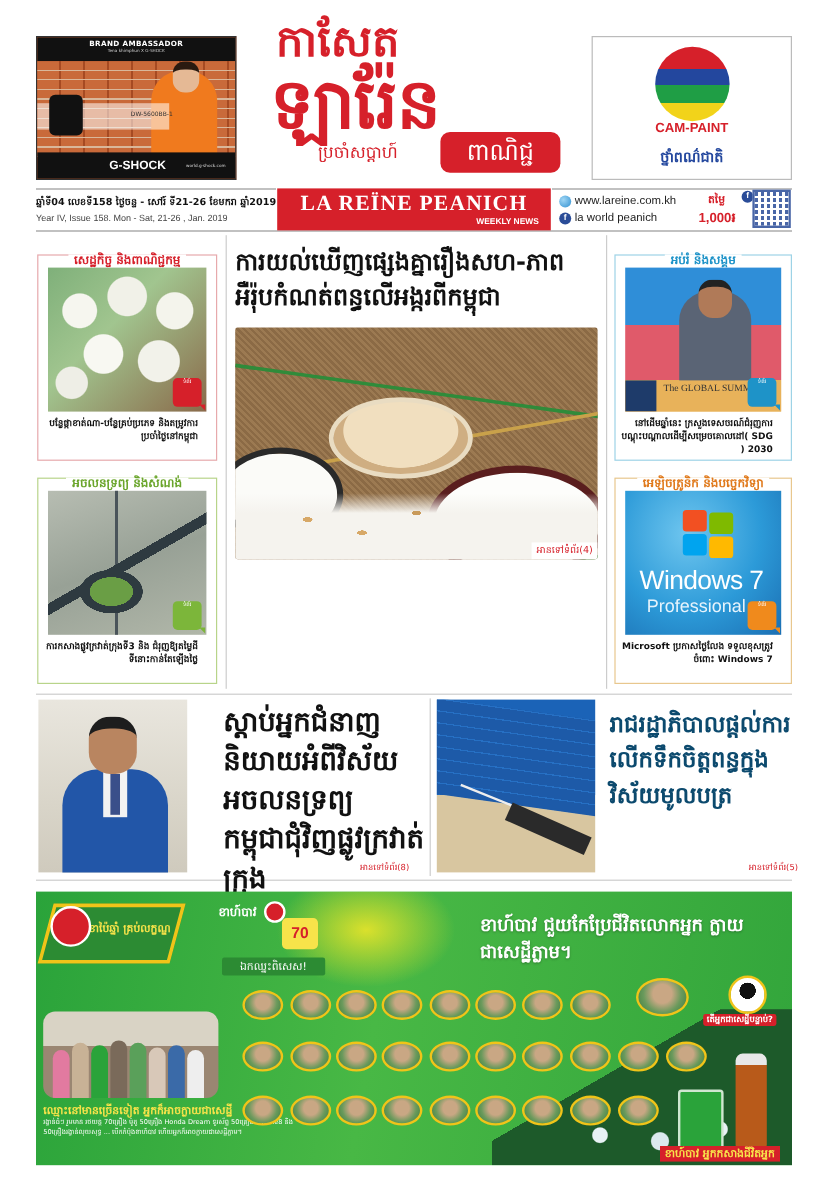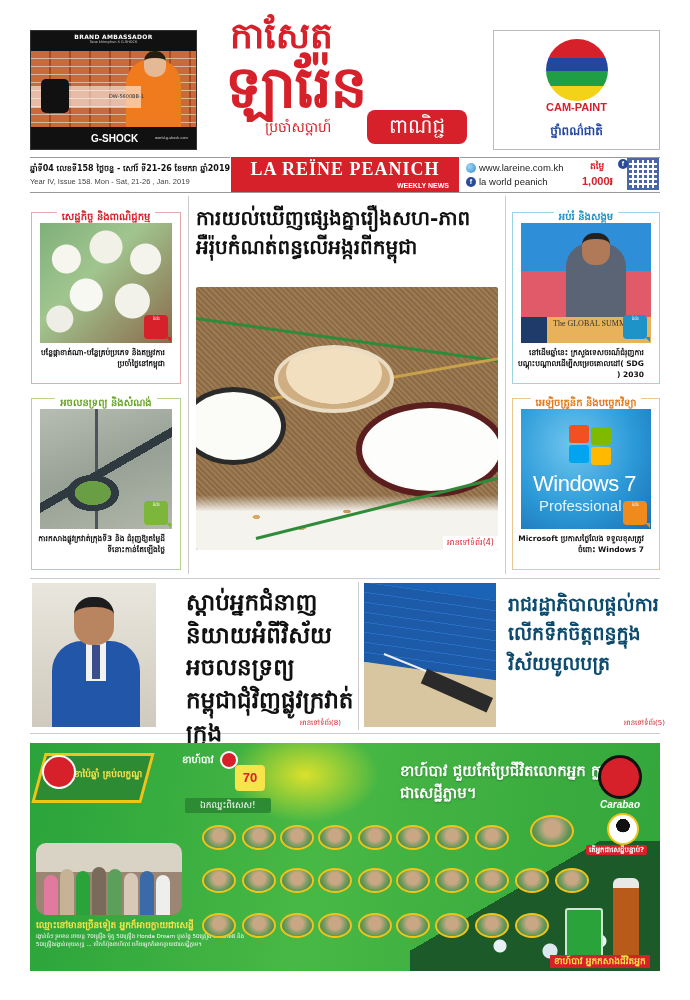--- a/index.html
+++ b/index.html
@@ -106,21 +106,21 @@
   .box-tech { left: 512px; top: 398px; width: 148px; height: 172px; border-color: #e8c78e; }
   .box-tech .cat span { color: #e07a1c; }
   .img-win { background: radial-gradient(ellipse at 40% 30%, #6fc6ef 0%, #2c9ad8 55%, #1b6fb3 100%); }
   .img-win .flag { position: absolute; left: 48px; top: 16px; width: 44px; height: 40px; }
   .img-win .flag i { position: absolute; width: 20px; height: 18px; border-radius: 3px; }
   .img-win .w1 { font-family: "Liberation Sans", sans-serif; position: absolute; left: 12px; top: 62px; font-size: 22px; color: #fff; letter-spacing: -0.5px; }
   .img-win .w2 { font-family: "Liberation Sans", sans-serif; position: absolute; left: 18px; top: 88px; font-size: 15px; color: #e6f3fc; }
 
   
   .lead-title { left: 196px; top: 204px; width: 302px; font-size: 20px; font-weight: bold; line-height: 1.45; color: #111; }
-  .lead-img { left: 196px; top: 287px; width: 302px; height: 263px; overflow: hidden; border-radius: 2px;
+  .lead-img { left: 196px; top: 273px; width: 302px; height: 193px; overflow: hidden; border-radius: 2px;
      background: repeating-linear-gradient(45deg, #8b6a45 0 2px, #9c7a52 2px 4px); }
   .bowl { position: absolute; border-radius: 50%; }
   .bowl-c { left: 78px; top: 58px; width: 120px; height: 68px; background: radial-gradient(ellipse at 50% 40%, #f1dfbf 0 60%, #cfae82 61% 100%); border: 4px solid #e9dcc2; }
   .bowl-l { left: -15px; top: 100px; width: 105px; height: 78px; background: radial-gradient(ellipse at 50% 45%, #fbfbf8 0 68%, #f0ede5 100%); border: 5px solid #2a2a2a; }
   .bowl-r { left: 160px; top: 115px; width: 150px; height: 95px; background: radial-gradient(ellipse at 50% 45%, #fdfdfb 0 66%, #eeebe2 100%); border: 6px solid #5a1e1e; }
   .stalk { position: absolute; height: 3px; background: #2f8b3a; transform-origin: left center; }
   .grains { position: absolute; left: 0; bottom: 0; width: 100%; height: 55px; background:
       radial-gradient(ellipse 4px 2px at 20% 40%, #d7a867 0 100%, transparent 101%),
       radial-gradient(ellipse 4px 2px at 35% 60%, #d7a867 0 100%, transparent 101%),
       radial-gradient(ellipse 4px 2px at 50% 30%, #c99a5a 0 100%, transparent 101%),
@@ -330,24 +330,20 @@
   </div>
   <div class="bull-logo" style="left:12px;top:12px"></div>
 
   <div class="carabao-pack-txt">ខាហ៍បាវ</div>
   <div class="bull-logo" style="left:190px;top:8px;width:18px;height:18px"></div>
   <div style="position:absolute;left:205px;top:22px;width:30px;height:26px;background:#f7e34a;border-radius:4px;color:#d6202a;font-weight:bold;font-size:13px;text-align:center;line-height:26px;font-family:'Liberation Sans',sans-serif">70</div>
   <div class="carabao-bottle-tag">ឯកឈ្នះពិសេស!</div>
 
   <div class="carabao-head">ខាហ៍បាវ ជួយកែប្រែជីវិតលោកអ្នក ក្លាយជាសេដ្ឋីភ្លាម។</div>
 
-  <div class="carabao-brand">
-    <div class="ring"></div>
-    <div class="nm">Carabao</div>
-  </div>
 
   <div class="carabao-photo">
     <i style="left:8px;height:40px;background:#e27aa0"></i>
     <i style="left:24px;height:46px;background:#c8b296"></i>
     <i style="left:40px;height:44px;background:#2aa33a"></i>
     <i style="left:56px;height:48px;background:#7a6a5a"></i>
     <i style="left:72px;height:46px;background:#5aa05a"></i>
     <i style="left:88px;height:42px;background:#d8c8b8"></i>
     <i style="left:104px;height:44px;background:#3a6aa8"></i>
     <i style="left:120px;height:40px;background:#eee"></i>

